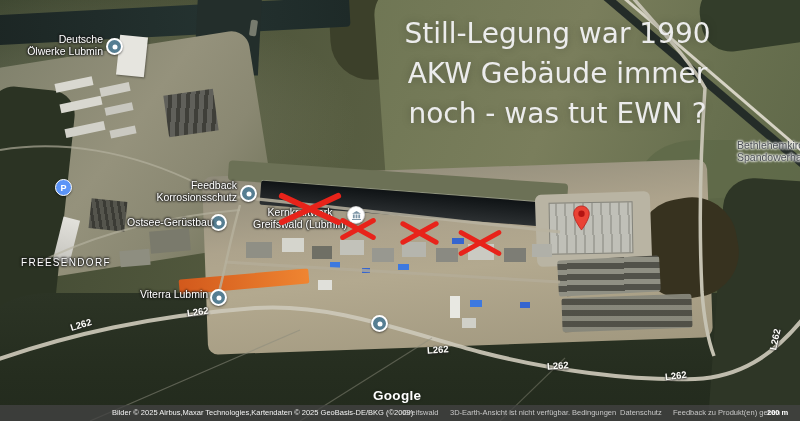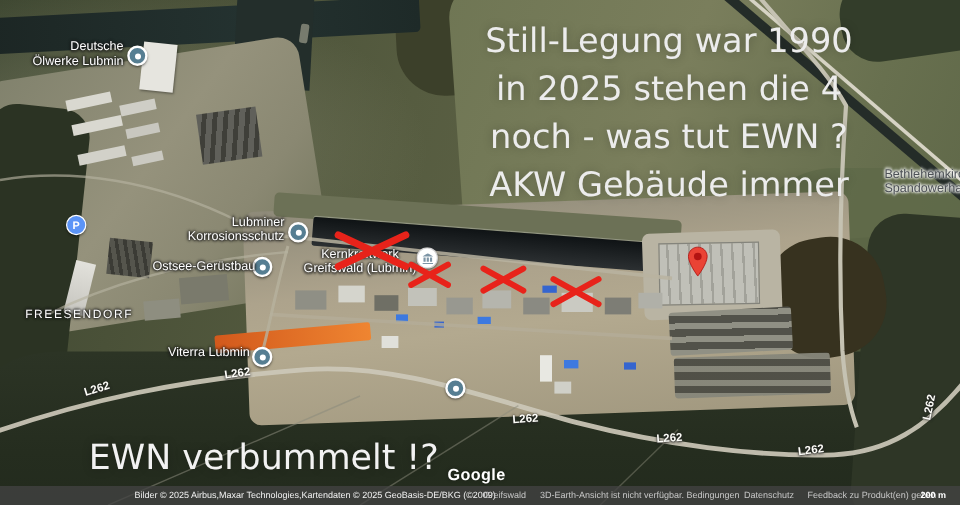--- a/index.html
+++ b/index.html
@@ -129,21 +129,21 @@
     </svg>
   </div>
 
   <div class="lbl" style="left:23px;top:33px;width:80px;text-align:right;">
     <div>Deutsche</div>
     <div>Ölwerke Lubmin</div>
   </div>
   <div class="poi" style="left:106px;top:38px;"></div>
 
   <div class="lbl" style="left:147px;top:179px;width:90px;text-align:right;">
-    <div>Lubminer</div>
+    <div>Feedback</div>
     <div>Korrosionsschutz</div>
   </div>
   <div class="poi" style="left:240px;top:185px;"></div>
 
   <div class="lbl" style="left:127px;top:216px;">Ostsee-Gerüstbau</div>
   <div class="poi" style="left:210px;top:214px;"></div>
 
   <div class="lbl" style="left:252px;top:206px;width:96px;text-align:center;">
     <div>Kernkraftwerk</div>
     <div>Greifswald (Lubmin)</div>
@@ -194,25 +194,23 @@
       <i></i>
       <i></i>
     </div>
   <div class="xmark" style="left:456px;top:229px;width:48px;height:27px;--a:29deg;">
       <i></i>
       <i></i>
     </div>
 
   <div class="headline">
     <div>Still-Legung war 1990</div>
-    <div>in 2025 stehen die 4</div>
+    <div>AKW Gebäude immer</div>
     <div>noch - was tut EWN ?</div>
-    <div>AKW Gebäude immer</div>
-  </div>
-  <div class="bottom-note">EWN verbummelt !?</div>
+  </div>
 
   <div class="glogo">Google</div>
   <div class="attrib">
     <span class="white" style="left:112px;">Bilder © 2025 Airbus,Maxar Technologies,Kartendaten © 2025 GeoBasis-DE/BKG (©2009)</span>
     <span style="left:403px;">Greifswald</span>
     <span style="left:450px;">3D-Earth-Ansicht ist nicht verfügbar.</span>
     <span style="left:572px;">Bedingungen</span>
     <span style="left:620px;">Datenschutz</span>
     <span style="left:673px;text-align:center;">Feedback zu Produkt(en) geben</span>
     <span class="bold" style="left:767px;">200 m</span>

